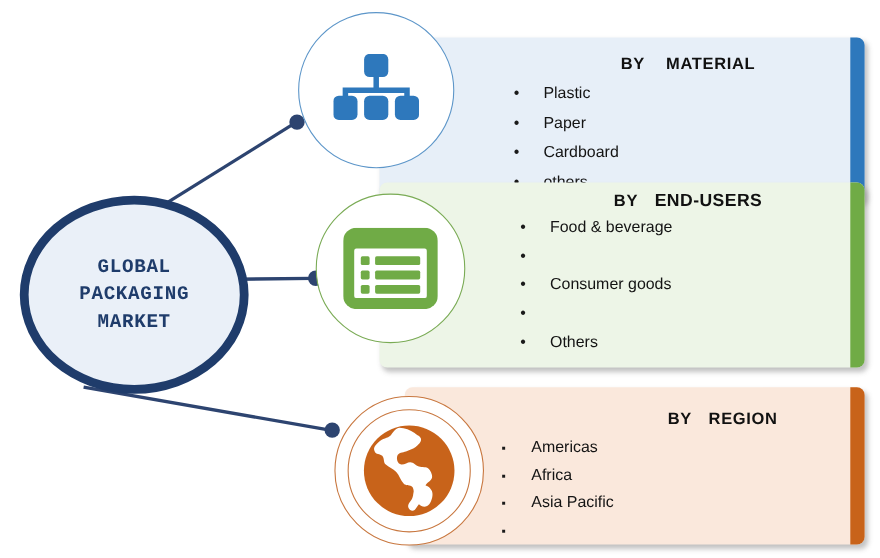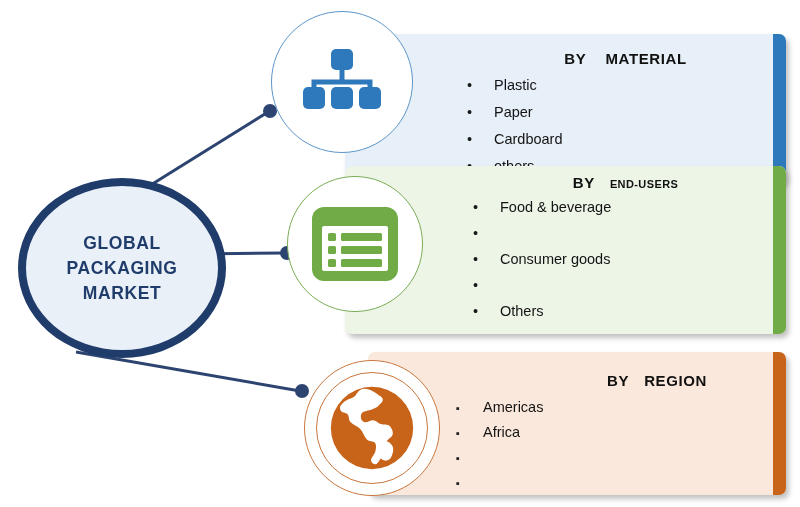--- a/index.html
+++ b/index.html
@@ -60,21 +60,21 @@
   .panel-title {
     position: absolute;
     left: 0;
     width: 100%;
     text-align: center;
     color: #111111;
     font-weight: bold;
     letter-spacing: 0.6px;
   }
   .title-major { font-size: 15px; }
-  .title-minor { font-size: 11px; letter-spacing: 0.4px; }
+  .title-minor { font-size: 16px; letter-spacing: 0.4px; }
 
   .panel-list {
     position: absolute;
     margin: 0;
     padding: 0;
     list-style: none;
   }
   .panel-list li {
     position: relative;
     color: #141414;
@@ -169,21 +169,21 @@
     justify-content: center;
   }
   #central-label {
     text-align: center;
     color: #1f3c6b;
     font-weight: bold;
     font-size: 17.5px;
     line-height: 25px;
     letter-spacing: 0.6px;
   }
-  #central-label span { display: block; }
+  #central-label span { display: block; font-family: Liberation Mono, monospace; }
 </style>
 </head>
 <body>
 
 <div id="canvas">
 
   <svg id="connectors" viewBox="0 0 800 507" width="800" height="507">
     <line x1="72" y1="234" x2="268" y2="112" stroke="#2d4470" stroke-width="3"></line>
     <circle cx="270" cy="111" r="7" fill="#2d4470"></circle>
 
@@ -294,20 +294,21 @@
       <li>
         <span class="bullet">▪</span>
         <span class="itemtext">Americas</span>
       </li>
       <li>
         <span class="bullet">▪</span>
         <span class="itemtext">Africa</span>
       </li>
       <li>
         <span class="bullet">▪</span>
+        <span class="itemtext">Asia Pacific</span>
       </li>
       <li>
         <span class="bullet">▪</span>
       </li>
     </ul>
   </div>
 
   <div class="icon-circle" id="icon-region">
     <div class="inner-ring"></div>
     <svg width="98" height="98" viewBox="0 0 100 100" style="position:relative;z-index:2;">

